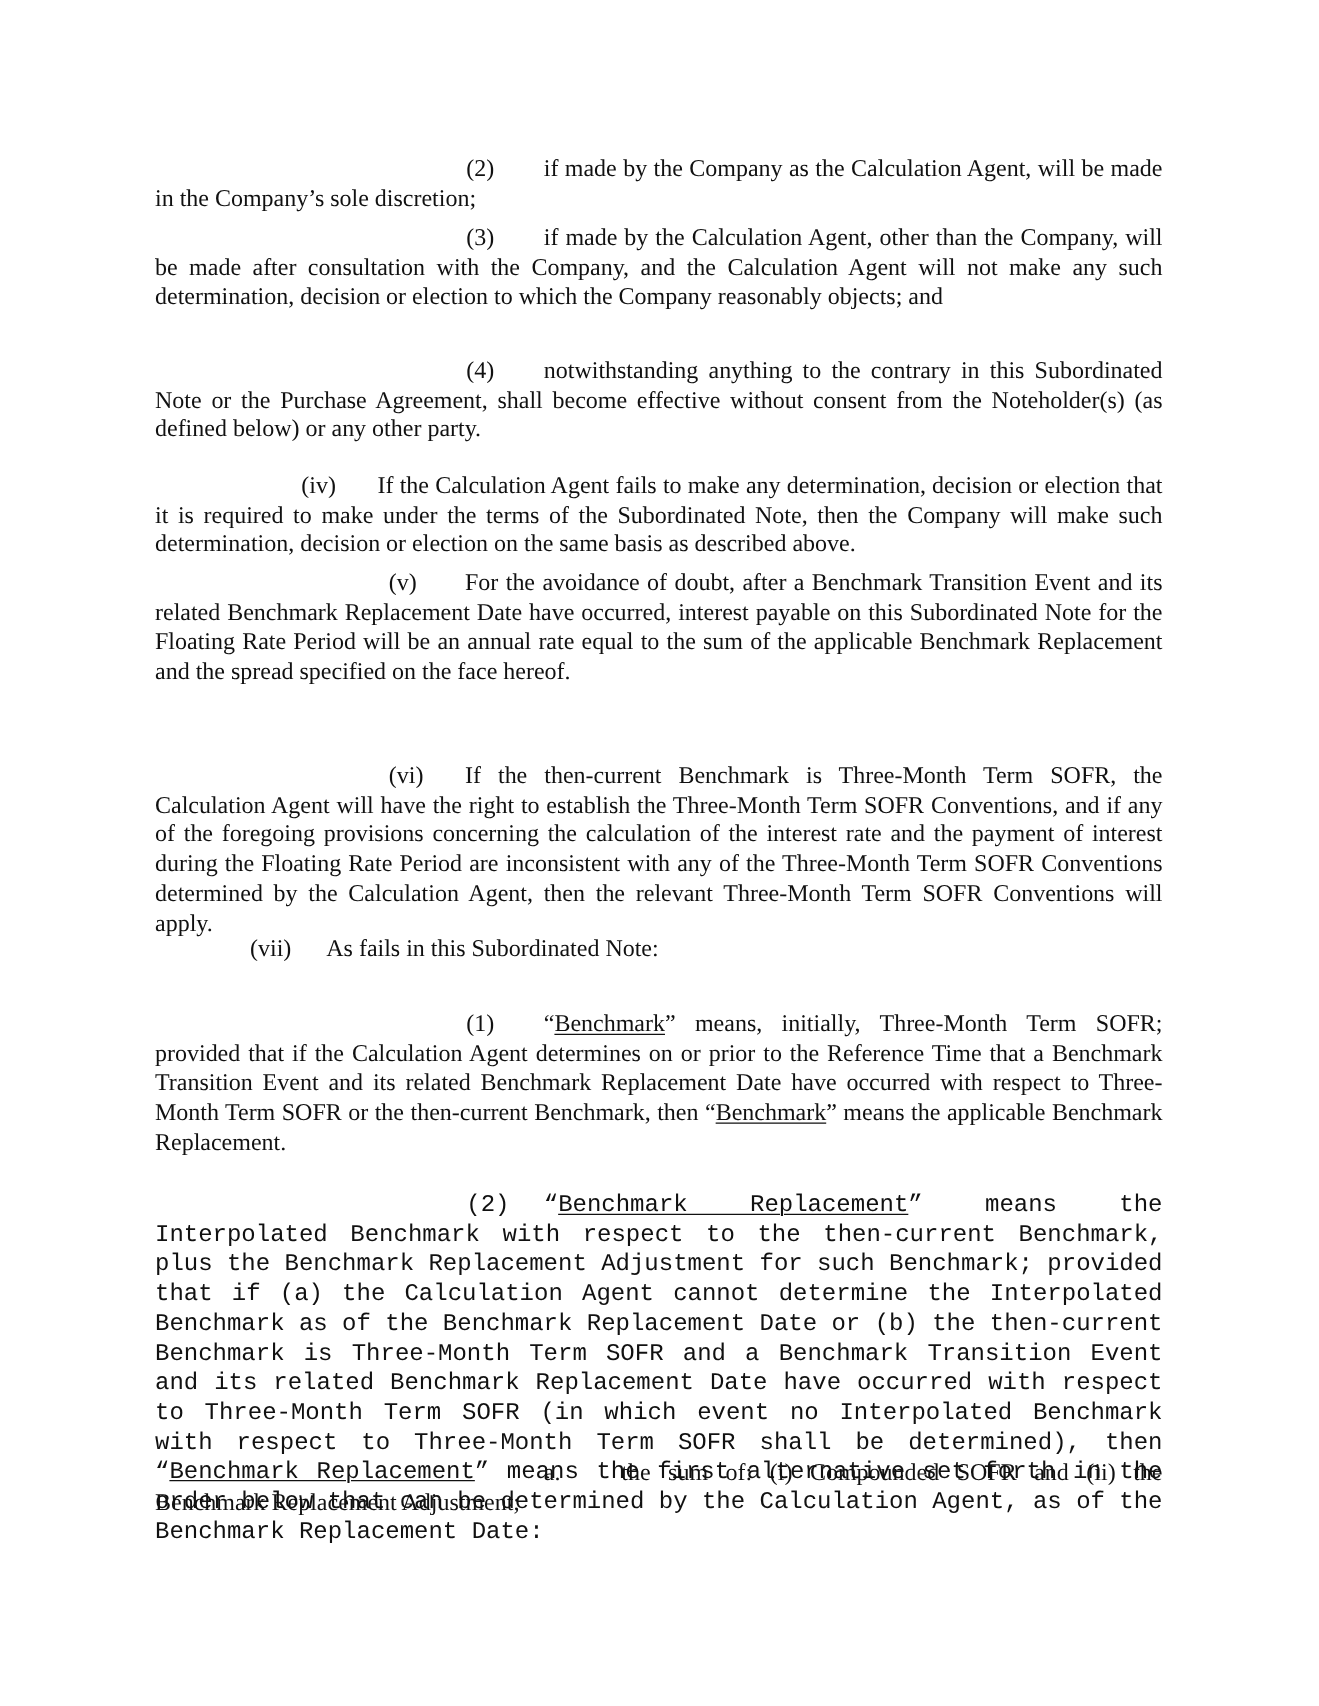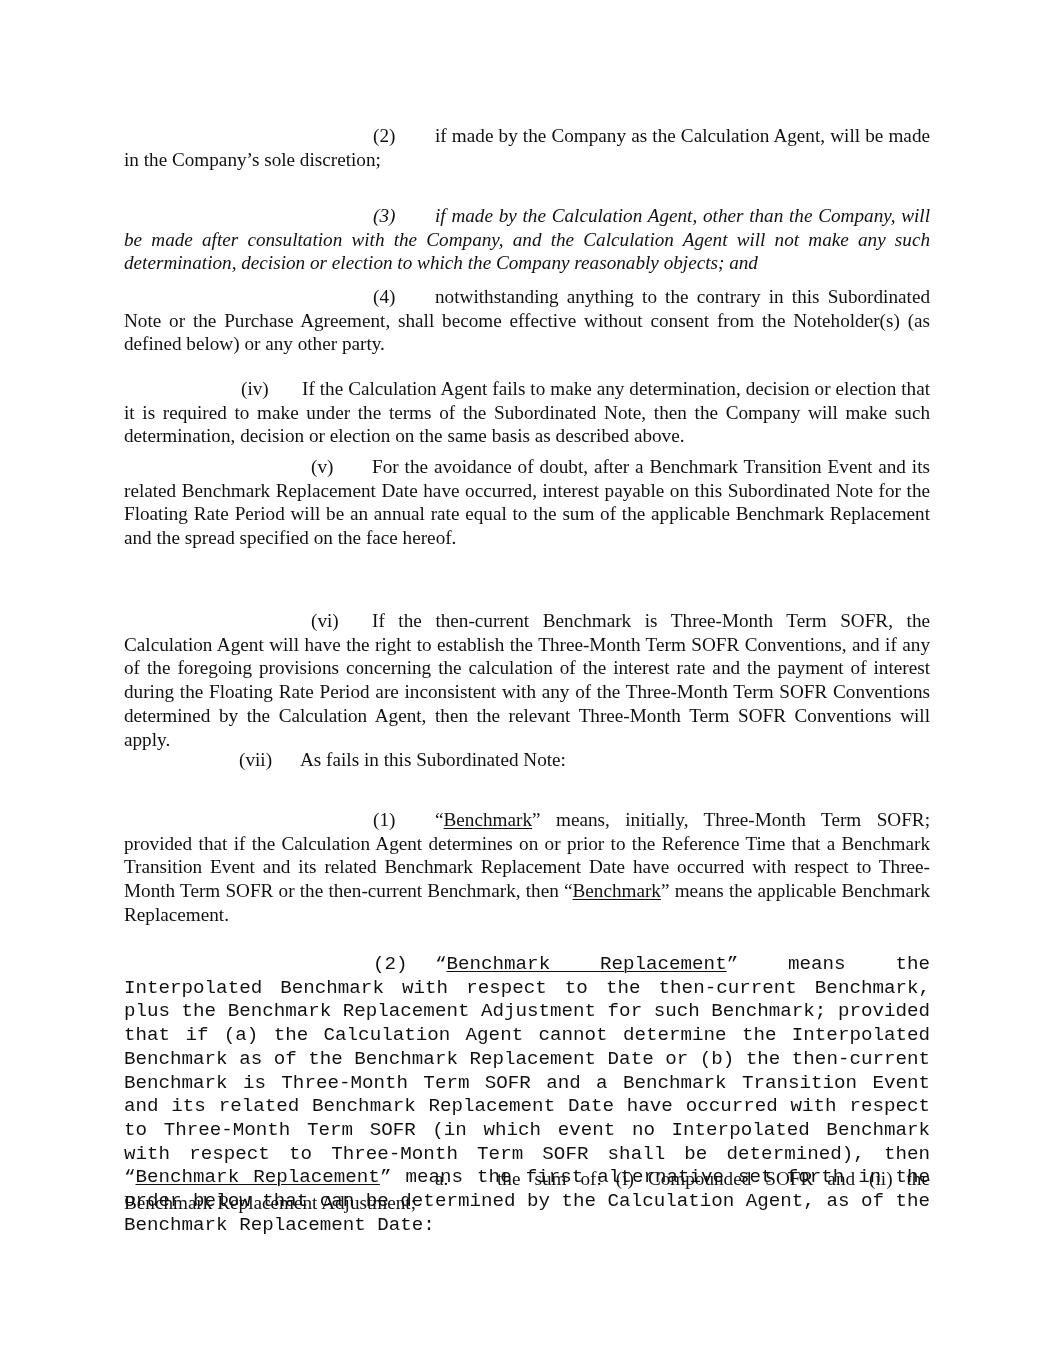--- a/index.html
+++ b/index.html
@@ -19,42 +19,42 @@
 </style>
 </head>
 <body>
 
 <div class="page">
 
   <p class="para" style="top:124px;">
     <span class="marker" style="margin-left:249px;width:62px;">(2)</span><span>if made by the Company as the Calculation Agent, will be made in the Company’s sole discretion;</span>
   </p>
 
-  <p class="para" style="top:204px;font-style:italic;">
+  <p class="para" style="top:179px;">
     <span class="marker" style="margin-left:249px;width:62px;">(3)</span><span>if made by the Calculation Agent, other than the Company, will be made after consultation with the Company, and the Calculation Agent will not make any such determination, decision or election to which the Company reasonably objects; and</span>
   </p>
 
   <p class="para" style="top:285px;font-family:Liberation Serif, serif;">
     <span class="marker" style="margin-left:249px;width:62px;">(4)</span><span>notwithstanding anything to the contrary in this Subordinated Note or the Purchase Agreement, shall become effective without consent from the Noteholder(s) (as defined below) or any other party.</span>
   </p>
 
   <p class="para" style="top:377px;">
     <span class="marker" style="margin-left:117px;width:61px;">(iv)</span><span>If the Calculation Agent fails to make any determination, decision or election that it is required to make under the terms of the Subordinated Note, then the Company will make such determination, decision or election on the same basis as described above.</span>
   </p>
 
   <p class="para" style="top:455px;">
     <span class="marker" style="margin-left:187px;width:61px;">(v)</span><span>For the avoidance of doubt, after a Benchmark Transition Event and its related Benchmark Replacement Date have occurred, interest payable on this Subordinated Note for the Floating Rate Period will be an annual rate equal to the sum of the applicable Benchmark Replacement and the spread specified on the face hereof.</span>
   </p>
 
   <p class="para" style="top:609px;">
     <span class="marker" style="margin-left:187px;width:61px;">(vi)</span><span>If the then-current Benchmark is Three-Month Term SOFR, the Calculation Agent will have the right to establish the Three-Month Term SOFR Conventions, and if any of the foregoing provisions concerning the calculation of the interest rate and the payment of interest during the Floating Rate Period are inconsistent with any of the Three-Month Term SOFR Conventions determined by the Calculation Agent, then the relevant Three-Month Term SOFR Conventions will apply.</span>
   </p>
 
   <p class="para" style="top:748px;">
-    <span class="marker" style="margin-left:115px;width:61px;">(vii)</span><span>As fails in this Subordinated Note:</span>
+    <span class="marker" style="margin-left:76px;width:61px;">(vii)</span><span>As fails in this Subordinated Note:</span>
   </p>
 
   <p class="para" style="top:808px;">
     <span class="marker" style="margin-left:249px;width:62px;">(1)</span><span>“</span><span class="u">Benchmark</span><span>”</span><span> means, initially, Three-Month Term SOFR; provided that if the Calculation Agent determines on or prior to the Reference Time that a Benchmark Transition Event and its related Benchmark Replacement Date have occurred with respect to Three-Month Term SOFR or the then-current Benchmark, then </span><span>“</span><span class="u">Benchmark</span><span>”</span><span> means the applicable Benchmark Replacement.</span>
   </p>
 
   <p class="para" style="top:953px;font-family:Liberation Mono, monospace;">
     <span class="marker" style="margin-left:249px;width:62px;">(2)</span><span>“</span><span class="u">Benchmark Replacement</span><span>”</span><span> means the Interpolated Benchmark with respect to the then-current Benchmark, plus the Benchmark Replacement Adjustment for such Benchmark; provided that if (a) the Calculation Agent cannot determine the Interpolated Benchmark as of the Benchmark Replacement Date or (b) the then-current Benchmark is Three-Month Term SOFR and a Benchmark Transition Event and its related Benchmark Replacement Date have occurred with respect to Three-Month Term SOFR (in which event no Interpolated Benchmark with respect to Three-Month Term SOFR shall be determined), then </span><span>“</span><span class="u">Benchmark Replacement</span><span>”</span><span> means the first alternative set forth in the order below that can be determined by the  Calculation Agent, as of the Benchmark Replacement Date:</span>
   </p>
 

